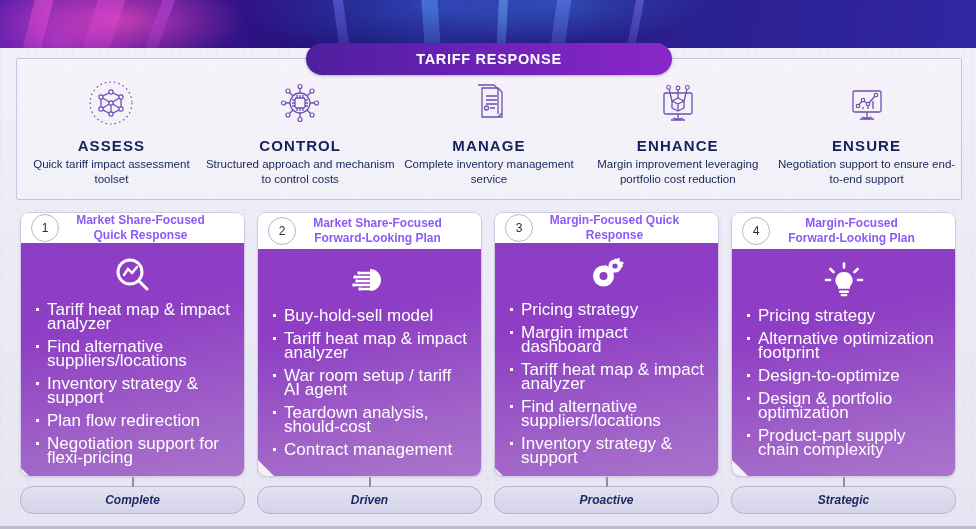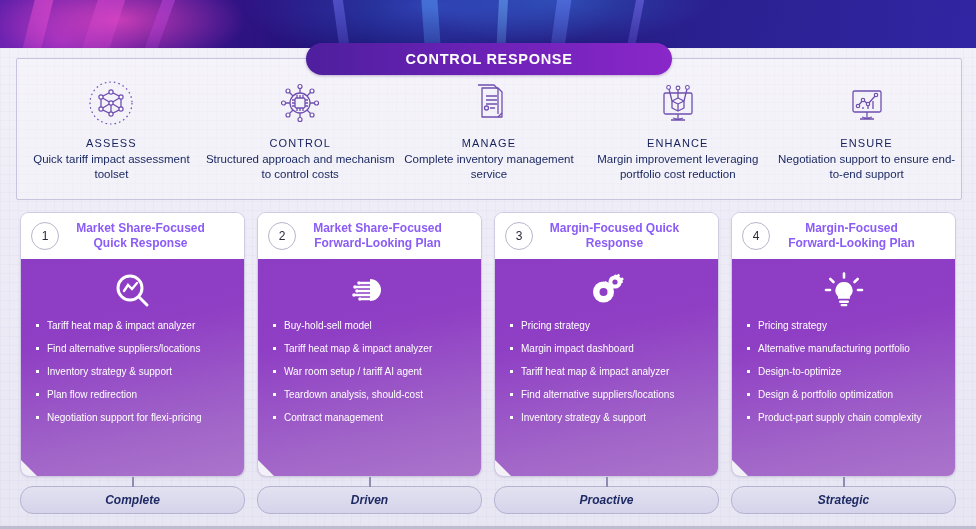--- a/index.html
+++ b/index.html
@@ -77,21 +77,21 @@
   .icon-row{
     position:absolute;left:0;top:16px;width:944px;height:120px;
     display:flex;
   }
   .icon-item{
     flex:1;display:flex;flex-direction:column;align-items:center;
     padding-top:4px;
   }
   .icon-art{height:48px;display:flex;align-items:center;justify-content:center;}
   .icon-title{
-    margin-top:10px;font-size:11px;font-weight:normal;color:#16205c;
+    margin-top:10px;font-size:15px;font-weight:bold;color:#16205c;
     letter-spacing:1.1px;
   }
   .icon-desc{
     margin-top:3px;font-size:11.5px;color:#1c2a63;text-align:center;line-height:15px;
     max-width:190px;
   }
 
   
   .cards{
     position:absolute;left:20px;top:164px;width:936px;height:265px;
@@ -120,21 +120,21 @@
   .card-body{
     flex:1;position:relative;
     background:linear-gradient(168deg,#8d3cc4 0%,#8f3fc4 35%,#a063c8 75%,#ab74cb 100%);
     padding:12px 10px 10px 10px;
     display:flex;flex-direction:column;
   }
   .card-icon{height:40px;display:flex;align-items:center;justify-content:center;margin-bottom:8px;}
   .bullets{list-style:none;margin:0;padding:0 2px;}
   .bullets li{
     position:relative;padding-left:14px;margin-bottom:9px;
-    color:#ffffff;font-size:10px;line-height:14px;
+    color:#ffffff;font-size:17px;line-height:14px;
   }
   .bullets li:before{
     content:"";position:absolute;left:3px;top:5px;
     width:3px;height:3px;background:#fff;border-radius:0;
   }
   .corner{
     position:absolute;left:0;bottom:0;width:0;height:0;
     border-left:16px solid #f3f1f8;border-top:16px solid transparent;
   }
 
@@ -180,21 +180,21 @@
       <span class="word">GEP</span>
       <span class="tm">®</span>
     </div>
   </div>
 
   <div class="content">
     <div class="grid-tex"></div>
 
     <div class="toppanel">
 
-      <div class="pill-title">CONTROL RESPONSE</div>
+      <div class="pill-title">TARIFF RESPONSE</div>
 
       <div class="icon-row">
 
         <div class="icon-item">
           <div class="icon-art">
             <svg width="48" height="48" viewBox="0 0 48 48">
               <circle cx="24" cy="24" r="21" fill="none" stroke="#6f4fb0" stroke-width="1.2" stroke-dasharray="1.6 3"></circle>
               <g fill="none" stroke="#6f4fb0" stroke-width="1.3">
                 <path d="M14 18 L24 13 L34 18 L34 30 L24 35 L14 30 Z"></path>
                 <path d="M14 18 L24 24 L34 18 M24 24 L24 35 M14 30 L24 24 L34 30 M14 18 L34 30 M34 18 L14 30"></path>
@@ -414,21 +414,21 @@
                 <path d="M21 5.5 V1.5"></path>
                 <path d="M10.5 10 L7.3 7"></path>
                 <path d="M31.5 10 L34.7 7"></path>
                 <path d="M7 18 H3"></path>
                 <path d="M35 18 H39"></path>
               </g>
             </svg>
           </div>
           <ul class="bullets">
             <li>Pricing strategy</li>
-            <li>Alternative manufacturing portfolio</li>
+            <li>Alternative optimization footprint</li>
             <li>Design-to-optimize</li>
             <li>Design &amp; portfolio optimization</li>
             <li>Product-part supply chain complexity</li>
           </ul>
           <div class="corner"></div>
         </div>
       </div>
 
     </div>
 

